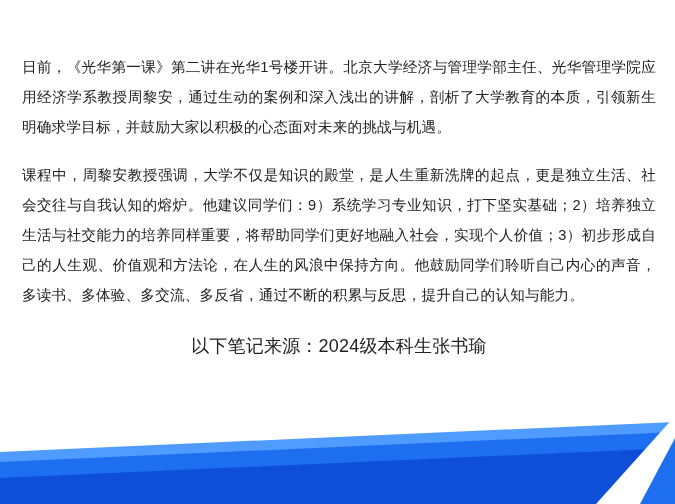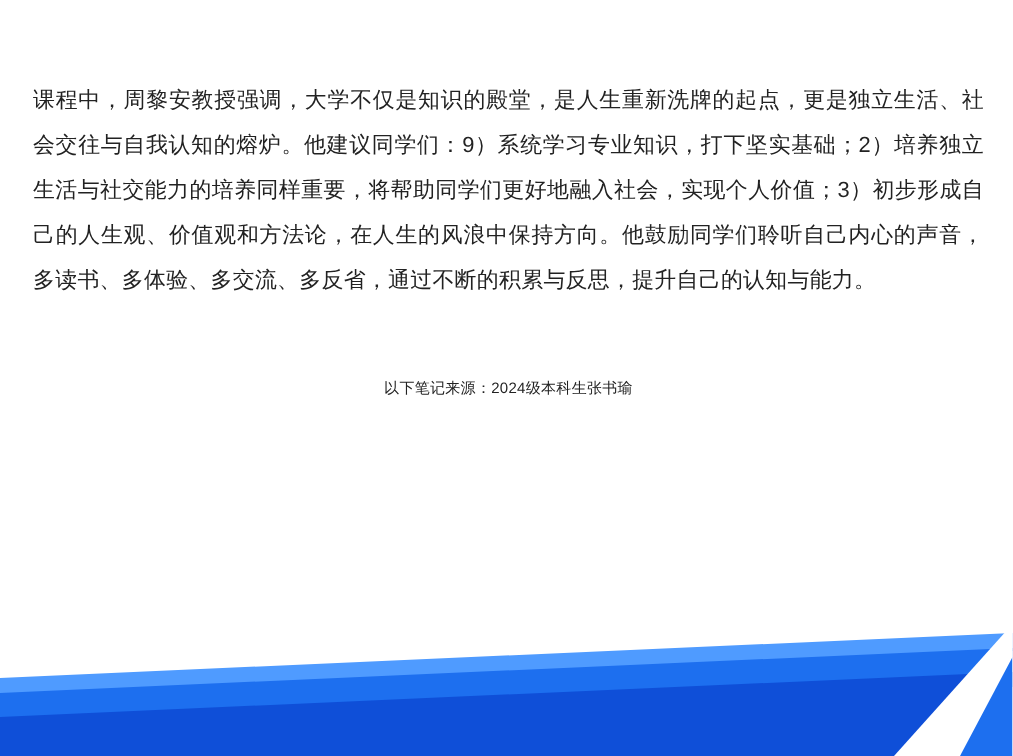--- a/index.html
+++ b/index.html
@@ -31,23 +31,23 @@
     color: #222222;
     text-align: justify;
     text-justify: inter-ideograph;
     margin: 0 0 18px 0;
     letter-spacing: 0.2px;
   }
   .para:last-of-type {
     margin-bottom: 0;
   }
   .source {
-    margin-top: 44px;
+    margin-top: 22px;
     text-align: center;
-    font-size: 10px;
+    font-size: 18px;
     line-height: 28px;
     color: #222222;
     letter-spacing: 0.2px;
   }
   .ribbon {
     position: absolute;
     left: 0;
     right: 0;
     bottom: 0;
     height: 92px;
@@ -56,20 +56,21 @@
   .ribbon svg {
     display: block;
   }
 </style>
 </head>
 <body>
 
 <div class="page">
 
   <div class="content">
+    <p class="para">日前，《光华第一课》第二讲在光华1号楼开讲。北京大学经济与管理学部主任、光华管理学院应用经济学系教授周黎安，通过生动的案例和深入浅出的讲解，剖析了大学教育的本质，引领新生明确求学目标，并鼓励大家以积极的心态面对未来的挑战与机遇。</p>
     <p class="para">课程中，周黎安教授强调，大学不仅是知识的殿堂，是人生重新洗牌的起点，更是独立生活、社会交往与自我认知的熔炉。他建议同学们：9）系统学习专业知识，打下坚实基础；2）培养独立生活与社交能力的培养同样重要，将帮助同学们更好地融入社会，实现个人价值；3）初步形成自己的人生观、价值观和方法论，在人生的风浪中保持方向。他鼓励同学们聆听自己内心的声音，多读书、多体验、多交流、多反省，通过不断的积累与反思，提升自己的认知与能力。</p>
     <div class="source">以下笔记来源：2024级本科生张书瑜</div>
   </div>
 
   <div class="ribbon">
     <svg width="675" height="92" viewBox="0 0 675 92" xmlns="http://www.w3.org/2000/svg" aria-hidden="true">
       <path d="M0,40 L675,10 L675,22 L0,56 Z" fill="#4f9bff"></path>
       <path d="M0,50 L675,20 L675,46 L0,78 Z" fill="#1d6fef"></path>
       <path d="M0,66 L675,36 L675,92 L0,92 Z" fill="#0f4fd8"></path>
       <path d="M612,0 L675,0 L675,92 L640,92 Z" fill="#ffffff" opacity="0.0"></path>

